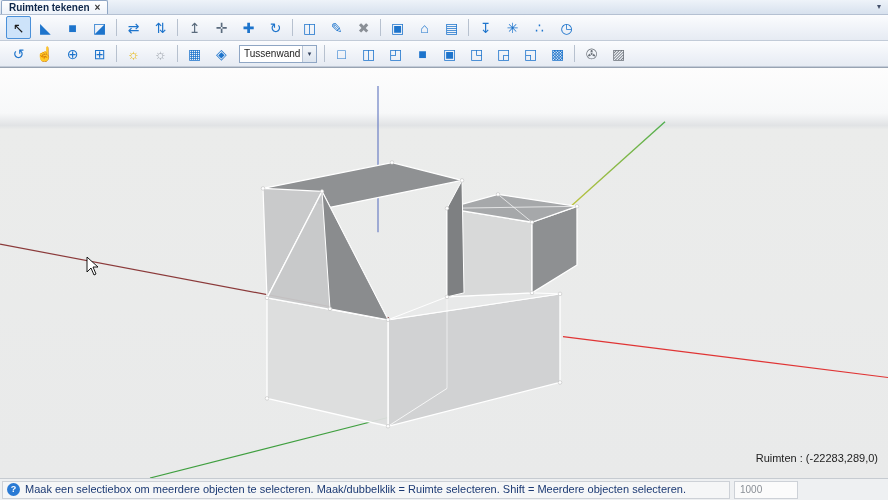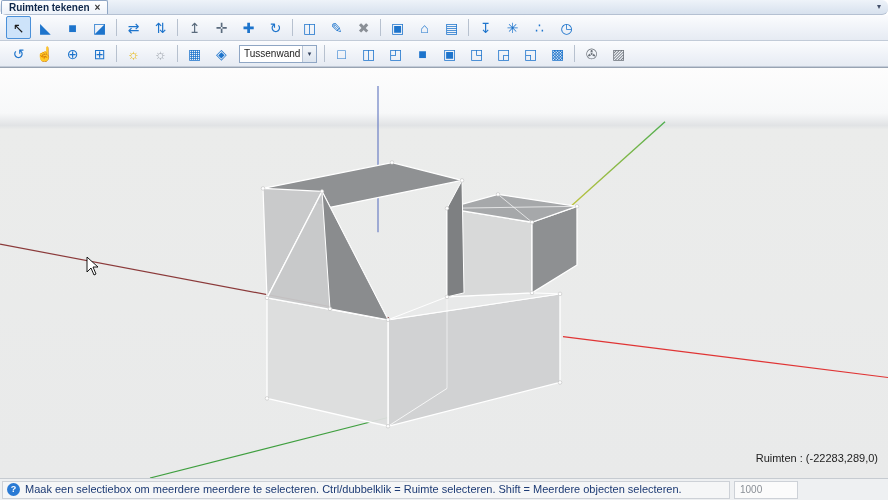--- a/index.html
+++ b/index.html
@@ -8,21 +8,21 @@
     display:flex;flex-direction:column;
     font-family:"Liberation Sans", sans-serif;
     background:#ffffff;overflow:hidden;position:relative;
     box-sizing:border-box;
   }
   
   .tabbar{
     height:15px;box-sizing:border-box;
     background:linear-gradient(#eef3f9,#d7e1ee);
     border-bottom:1px solid #b4c0d2;
-    display:flex;align-items:flex-end;border-radius:6px;
+    display:flex;align-items:flex-end;
   }
   .tab{
     display:flex;align-items:center;gap:5px;
     background:linear-gradient(#ffffff,#edf2f9);
     border:1px solid #8fa6c4;border-bottom:none;
     border-radius:2px 2px 0 0;
     padding:0 7px;height:14px;margin-left:1px;box-sizing:border-box;
   }
   .tab-label{font-size:10px;font-weight:bold;color:#10284a;line-height:1;}
   .tab-close{font-size:10px;font-weight:bold;color:#333;line-height:1;cursor:default;}
@@ -224,21 +224,21 @@
 
       <polygon points="87,190 87,205 91,201 94,208 96,207 93,200 98,200" fill="#ffffff" stroke="#000000" stroke-width="0.9"></polygon>
     </svg>
 
     <div class="pos-label">Ruimten : (-22283,289,0)</div>
   </div>
 
   <div class="statusbar">
     <div class="status-msg">
       <span class="help-icon">?</span>
-      <span class="status-text">Maak een selectiebox om meerdere meerdere te selecteren. Ctrl/dubbelklik = Ruimte selecteren. Shift = Meerdere objecten selecteren.</span>
+      <span class="status-text">Maak een selectiebox om meerdere objecten te selecteren. Maak/dubbelklik = Ruimte selecteren. Shift = Meerdere objecten selecteren.</span>
     </div>
     <div class="value-box">
       <span>1000</span>
     </div>
     <div class="status-spacer"></div>
   </div>
 
 </div>
 
 </body></html>

